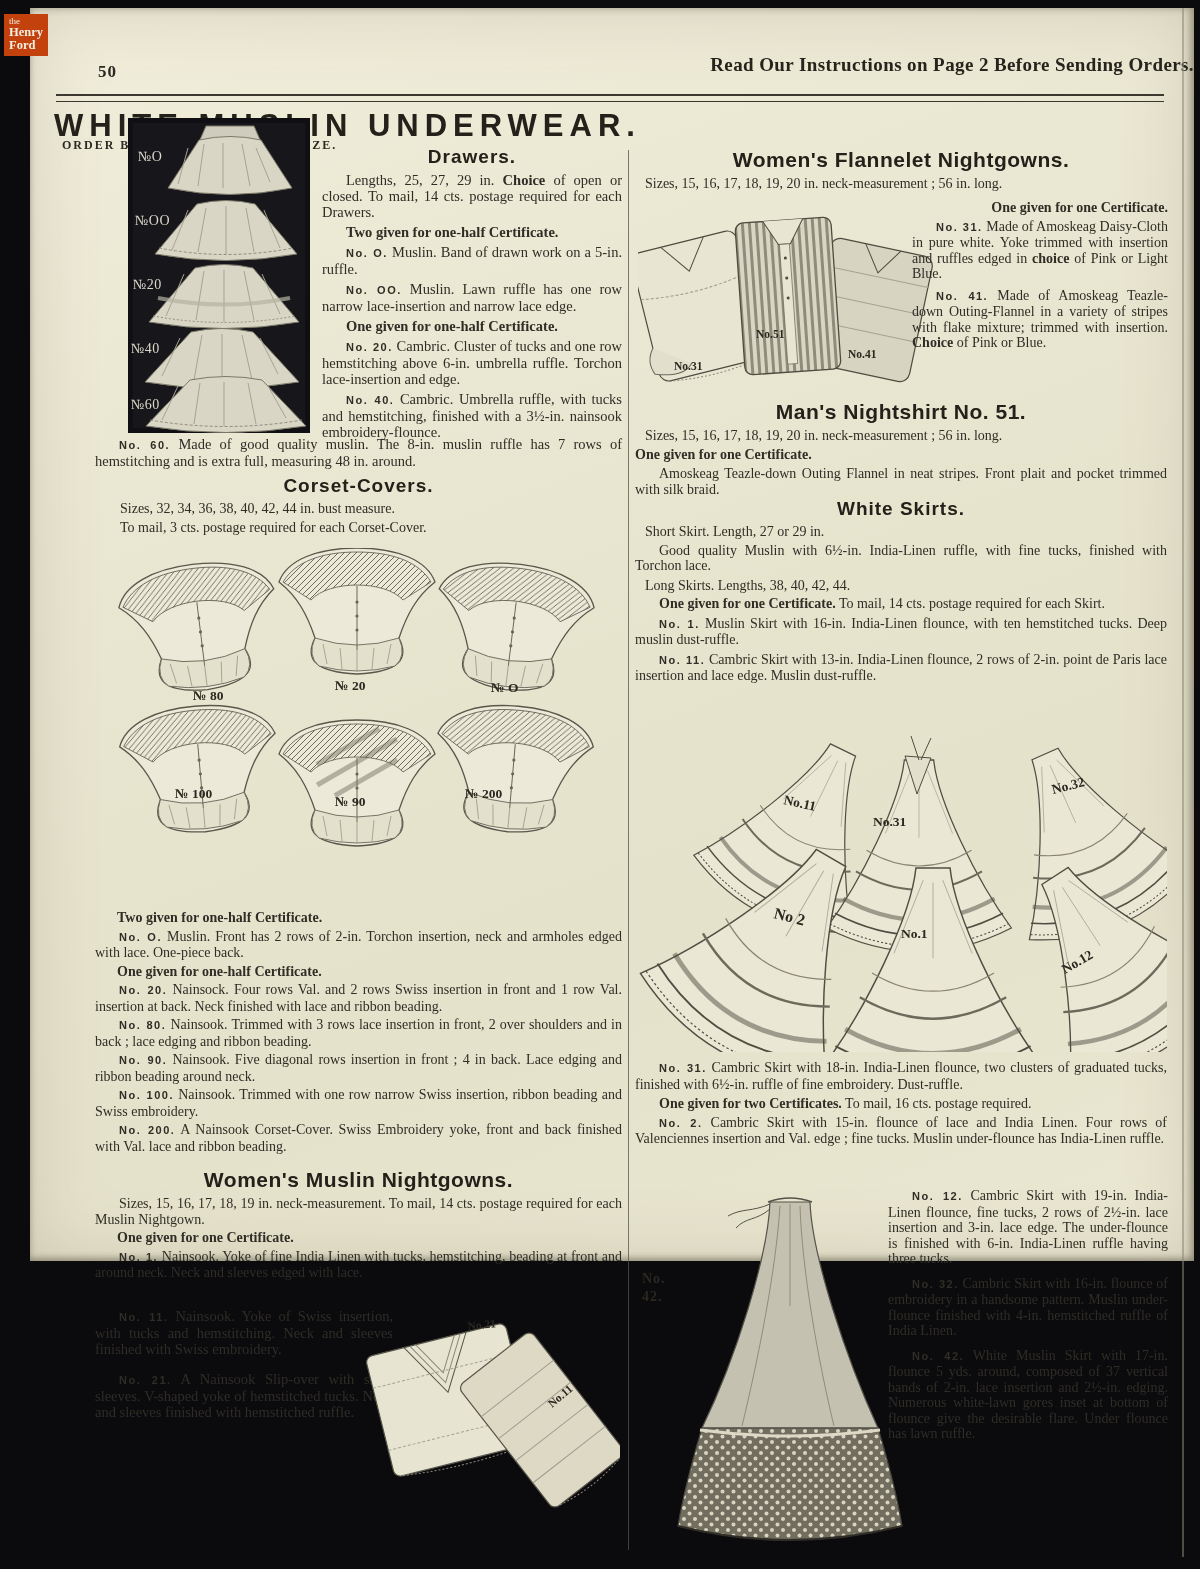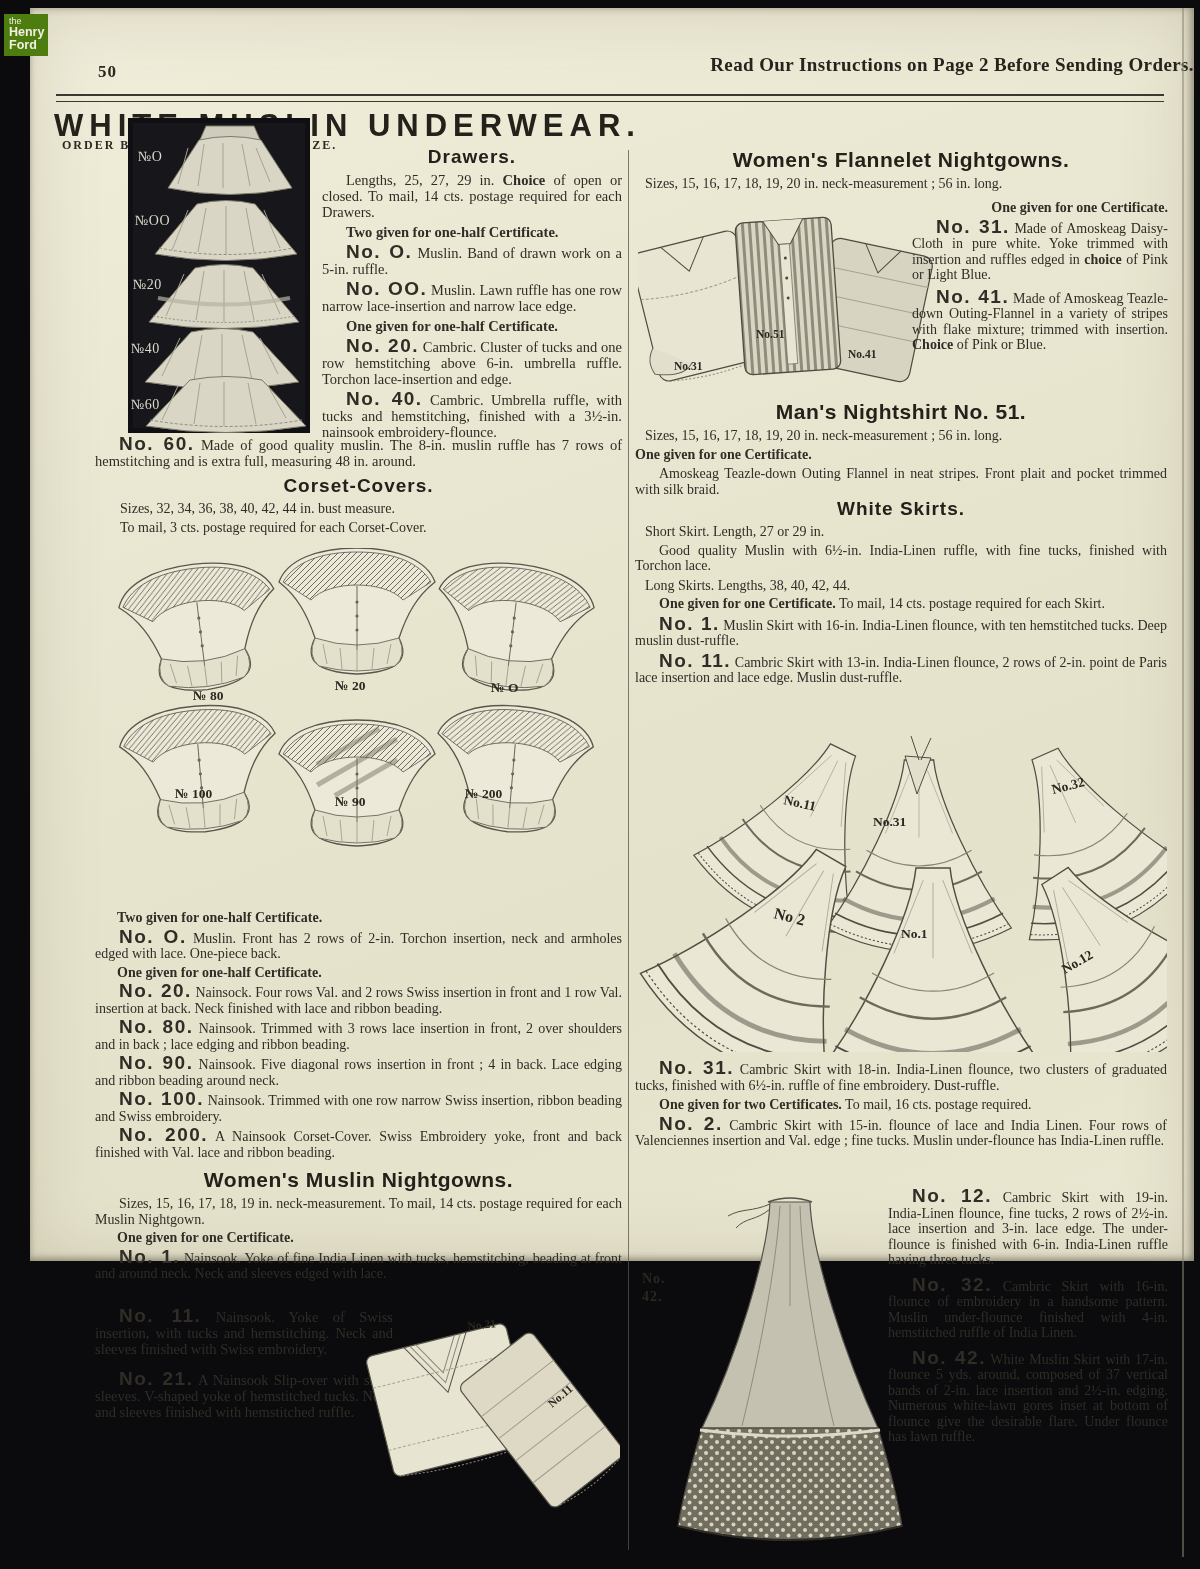--- a/index.html
+++ b/index.html
@@ -5,22 +5,22 @@
   html,body { margin:0; padding:0; }
   body { width:1200px; height:1569px; position:relative; overflow:hidden;
          background:#0b0b0e; font-family:"Liberation Serif", serif; }
 
   .paper { position:absolute; left:30px; top:8px; width:1164px; height:1253px;
     background:linear-gradient(160deg,#f0edda 0%,#e9e6d1 35%,#e5e2cb 70%,#eae7d2 100%);
     box-shadow: inset 0 0 70px rgba(120,110,80,.22), inset -4px 0 9px rgba(60,55,40,.35), inset 0 -3px 6px rgba(60,55,40,.3); }
 
   .abs { position:absolute; }
 
-  .logo { position:absolute; left:4px; top:14px; width:44px; height:42px; background:#4d7c0f;
-          color:#f4efe2; font-family:Liberation Sans, sans-serif; line-height:1.02; padding:3px 0 0 5px; box-sizing:border-box; }
+  .logo { position:absolute; left:4px; top:14px; width:44px; height:42px; background:#c2410c;
+          color:#f4efe2; font-family:Liberation Serif, serif; line-height:1.02; padding:3px 0 0 5px; box-sizing:border-box; }
   .logo .the { font-size:9px; display:block; }
   .logo .nm { font-size:12.5px; font-weight:700; display:block; }
 
   .pageno { font-size:17px; font-weight:700; color:#2b2922; letter-spacing:1px; }
   .banner { width:100%; text-align:right; font-size:19px; font-weight:700; color:#26241d; letter-spacing:.4px; }
   .dblrule { left:26px; right:30px; height:5px; border-top:2px solid #3a382f; border-bottom:1px solid #3a382f; }
 
   .title { width:100%; text-align:left; font-family:"Liberation Sans",sans-serif; font-weight:700;
            font-size:31px; letter-spacing:6px; color:#23211a;margin-left:24px; }
   .subtitle { width:100%; text-align:left; font-weight:700; font-size:12px; letter-spacing:2px; color:#2b2922;margin-left:32px; }
@@ -32,21 +32,21 @@
              color:#23211a; text-align:center; margin:0 0 4px; }
   .h-minor { font-family:"Liberation Sans",sans-serif; font-weight:700; font-size:19px; letter-spacing:1px;
              color:#23211a; text-align:center; margin:0 0 4px; }
 
   .p { font-size:14.5px; line-height:16px; color:#2f2d26; text-align:justify; text-indent:24px; margin:0 0 4px; }
   .tight { font-size:14px; line-height:15.5px; margin-bottom:3px; }
   .noind { text-indent:0; }
   .ind10 { text-indent:10px; }
   .cert { font-weight:700; }
   .rt { text-align:right; }
-  .no { font-family:"Liberation Sans",sans-serif; font-weight:700; font-size:19px; letter-spacing:1.5px; }
+  .no { font-family:"Liberation Sans",sans-serif; font-weight:700; font-size:11px; letter-spacing:1.5px; }
 
   .lab42 { font-weight:700; font-size:14px; color:#2a281f; line-height:1.25; letter-spacing:1px; }
 
   svg text.labD { font:14px "Liberation Serif",serif; fill:#dcd9ca; letter-spacing:.5px; }
   svg text.lab  { font:700 13.5px "Liberation Serif",serif; fill:#2a281f; }
   svg text.labS { font:700 11.5px "Liberation Serif",serif; fill:#2a281f; }
 </style>
 </head>
 <body>
 

